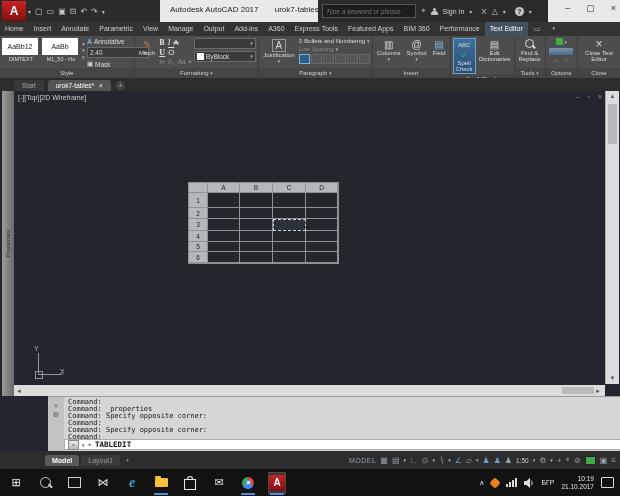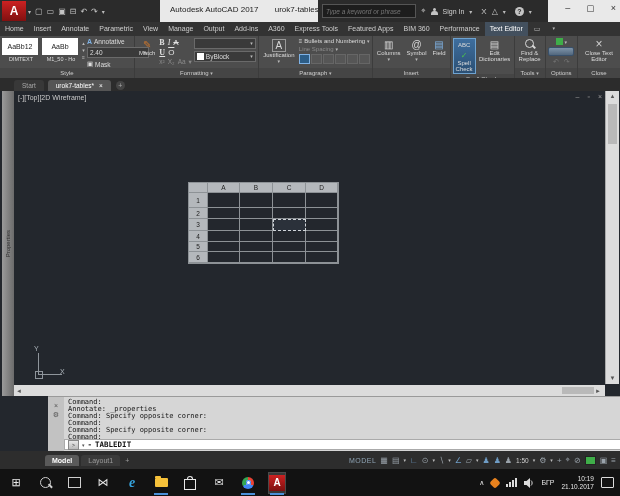--- a/index.html
+++ b/index.html
@@ -474,21 +474,21 @@
     <div class="hs-a hs-right">►</div>
   </div>
 
   <div class="abs cmd">
     <div class="cmd-gutter">
       <span>×</span>
       <span>⚙</span>
     </div>
     <div class="cmd-hist">
       <div>Command:</div>
-      <div>Annotate: _properties</div>
+      <div>Command: _properties</div>
       <div>Command: Specify opposite corner:</div>
       <div>Command:</div>
       <div>Command: Specify opposite corner:</div>
       <div>Command:</div>
     </div>
     <div class="cmd-input">
       <span class="cmd-ic">&gt;</span>
       <span class="caret" style="color:#555">▾</span>
       <span class="cmd-text">-</span>
       <span class="cmd-text">TABLEDIT</span>

